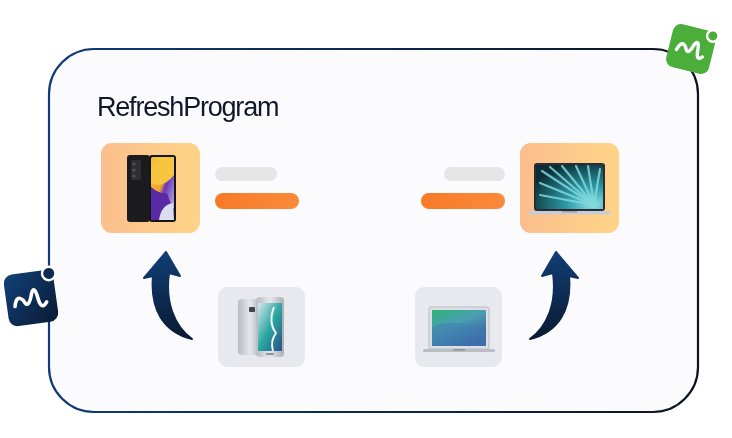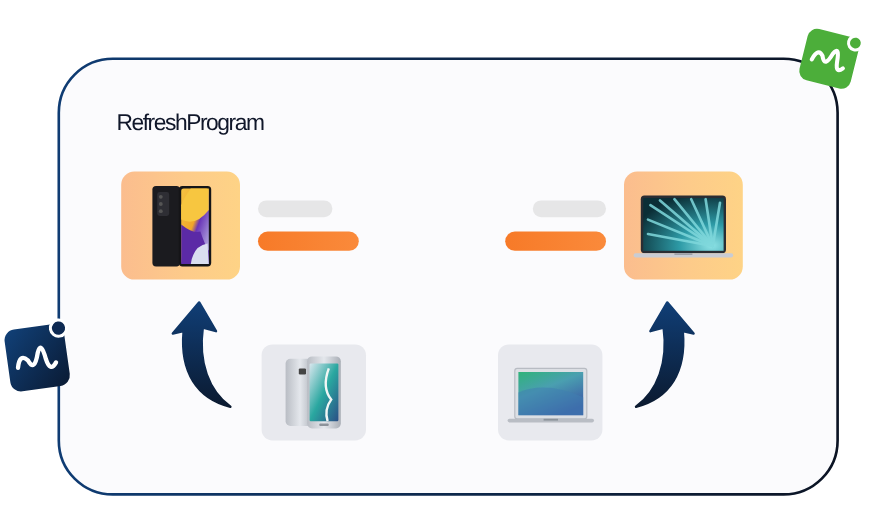--- a/index.html
+++ b/index.html
@@ -10,21 +10,21 @@
     }
     .abs { position: absolute; }
     .frame {
       left: 48px; top: 48px; width: 651px; height: 365px;
       border-radius: 46px;
       background: #fbfbfd;
     }
     .frame-border { left: 0; top: 0; width: 732px; height: 438px; pointer-events: none; }
     .title {
       left: 97px; top: 92px;
-      font-size: 19px; font-weight: 500; letter-spacing: -1.2px;
+      font-size: 27px; font-weight: 500; letter-spacing: -1.2px;
       color: #10172a;
     }
     .card-orange {
       width: 99px; height: 90px; border-radius: 11px;
       background: linear-gradient(90deg, #fbbd8e 0%, #fdcb8a 55%, #fed386 100%);
       top: 143px;
     }
     .card-grey {
       width: 87px; height: 80px; border-radius: 9px;
       background: #e8e9ee;

